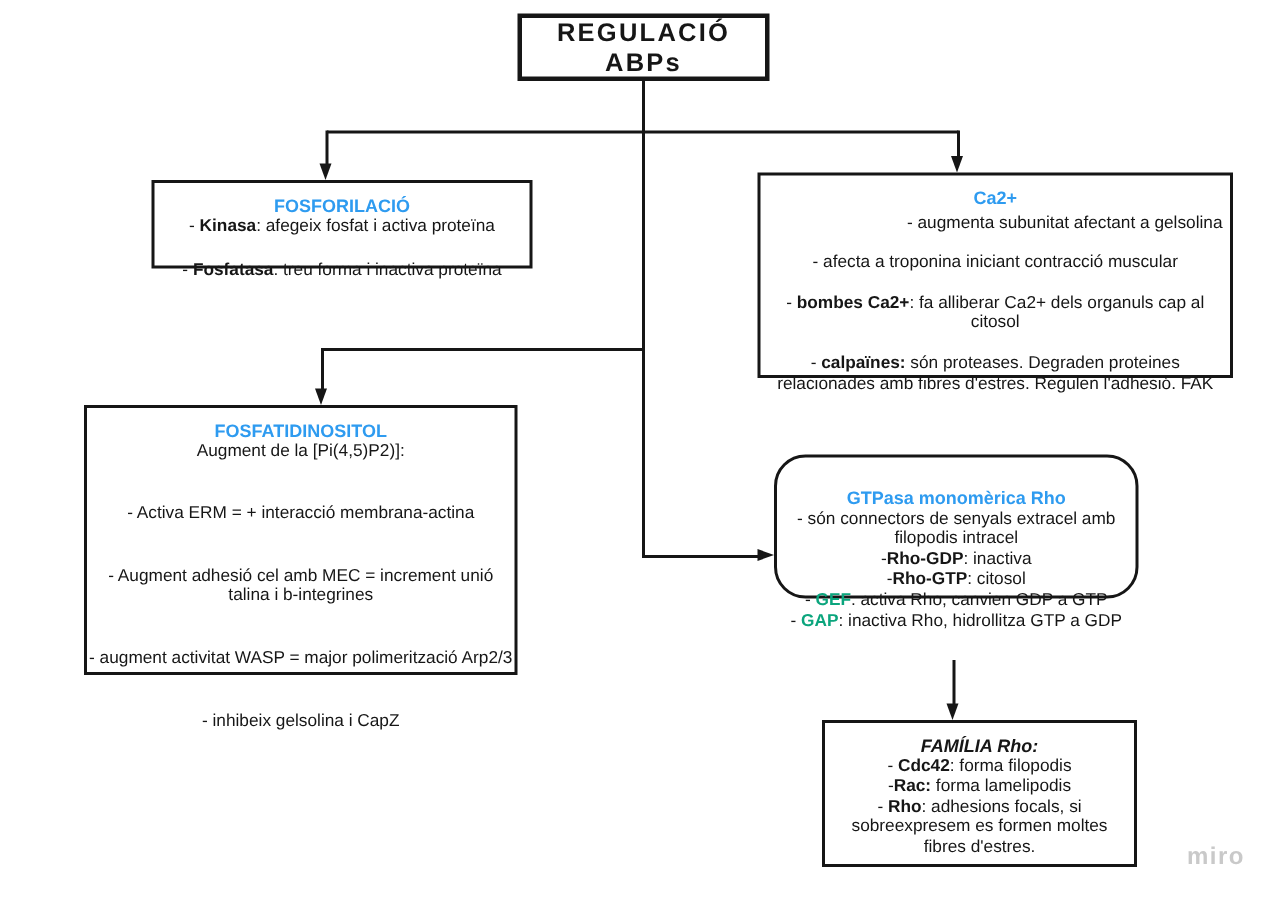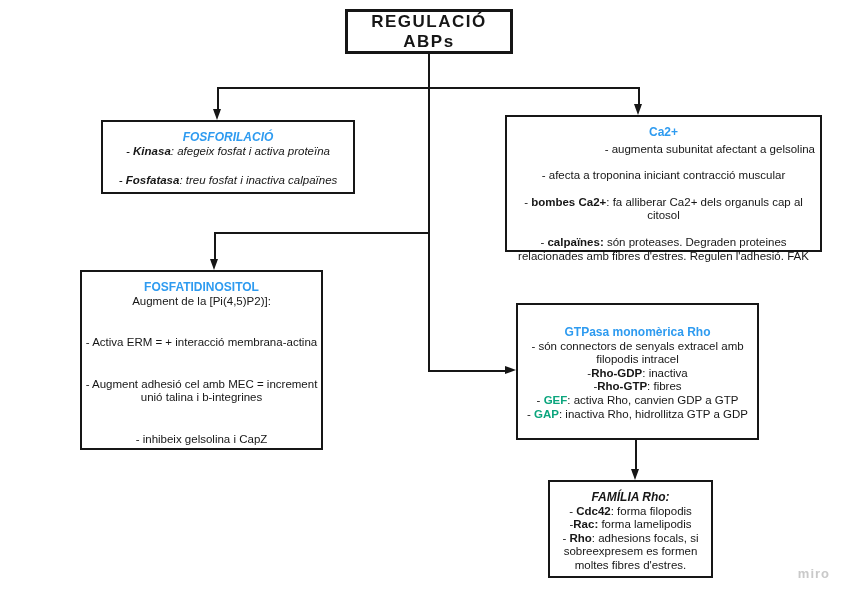--- a/index.html
+++ b/index.html
@@ -23,43 +23,43 @@
   .line b{font-weight:bold;margin-top:36px;}
   .spaced{margin-top:13px;}
   .spaced14{margin-top:28px;}
   .spaced16{margin-top:16px;}
 
   #root-box{
     left:345px;top:9px;width:168px;height:45px;border-width:3px;
     display:flex;align-items:center;justify-content:center;
     font-weight:800;font-size:17px;letter-spacing:1.5px;line-height:20px;
   }
-  #box-fosforilacio{left:101px;top:120px;width:254px;height:74px;padding-top:9px;font-style:italic;}
+  #box-fosforilacio{left:101px;top:120px;width:254px;height:59px;padding-top:9px;}
   #box-ca2{left:505px;top:115px;width:317px;height:137px;padding:9px 5px 0 5px;}
-  #box-fosfatidinositol{left:80px;top:270px;width:243px;height:180px;padding-top:9px;}
-  #box-gtpasa{left:516px;top:303px;width:243px;height:137px;padding:21px 4px 0 4px;}
-  #box-familia{left:548px;top:480px;width:165px;height:98px;padding:9px 5px 0 5px;}
+  #box-fosfatidinositol{left:56px;top:270px;width:289px;height:180px;padding-top:9px;}
+  #box-gtpasa{left:516px;top:303px;width:243px;height:96px;padding:21px 4px 0 4px;border-radius:21px;}
+  #box-familia{left:548px;top:480px;width:210px;height:98px;padding:9px 5px 0 5px;}
   #box-familia .box-title{font-style:italic;color:var(--ink);}
 
   .vline,.hline{position:absolute;background:var(--ink);}
   .vline{width:1.5px;}
   .hline{height:1.5px;}
   .arrow-down{
     position:absolute;width:0;height:0;
     border-left:4.5px solid transparent;border-right:4.5px solid transparent;
     border-top:11px solid var(--ink);
   }
   .arrow-right{
     position:absolute;width:0;height:0;
     border-top:4.5px solid transparent;border-bottom:4.5px solid transparent;
     border-left:11px solid var(--ink);
   }
   #watermark{
     position:absolute;right:18px;bottom:19px;color:var(--wm);
-    font-weight:bold;font-size:13px;letter-spacing:1px;
+    font-weight:bold;font-size:16px;letter-spacing:1px;
   }
 </style>
 </head>
 <body>
 
 <div>
   <div class="vline" style="left:428px;top:54px;height:318px;"></div>
   <div class="hline" style="left:218px;top:87px;width:421px;"></div>
 
   <div class="vline" style="left:217px;top:87px;height:23px;"></div>
@@ -79,44 +79,45 @@
   <div class="arrow-down" style="left:631px;top:469px;"></div>
 </div>
 
 <div class="box" id="root-box">
   <span>REGULACIÓ ABPs</span>
 </div>
 
 <div class="box" id="box-fosforilacio">
   <div class="box-title blue">FOSFORILACIÓ</div>
   <div class="line"><span>- </span><b>Kinasa</b><span>: afegeix fosfat i activa proteïna</span></div>
-  <div class="line spaced16"><span>- </span><b>Fosfatasa</b><span>: treu fosfat i inactiva calpaïnes</span></div>
+  <div class="line spaced16"><span>- </span><b>Fosfatasa</b><span>: treu forma i inactiva proteïna</span></div>
 </div>
 
 <div class="box" id="box-ca2">
   <div class="box-title blue">Ca2+</div>
   <div class="line" style="margin-top:3px;text-align:right;"><span>- augmenta subunitat afectant a gelsolina</span><b></b><span></span></div>
   <div class="line spaced"><span>- afecta a troponina iniciant contracció muscular</span><b></b><span></span></div>
   <div class="line spaced"><span>- </span><b>bombes Ca2+</b><span>: fa alliberar Ca2+ dels organuls cap al citosol</span></div>
   <div class="line spaced"><span>- </span><b>calpaïnes:</b><span> són proteases. Degraden proteines relacionades amb fibres d'estres. Regulen l'adhesió. FAK</span></div>
 </div>
 
 <div class="box" id="box-fosfatidinositol">
   <div class="box-title blue">FOSFATIDINOSITOL</div>
   <div class="line">Augment de la [Pi(4,5)P2)]:</div>
   <div class="line spaced14">- Activa ERM = + interacció membrana-actina</div>
   <div class="line spaced14">- Augment adhesió cel amb MEC = increment unió talina i b-integrines</div>
+  <div class="line spaced14">- augment activitat WASP = major polimerització Arp2/3</div>
   <div class="line spaced14">- inhibeix gelsolina i CapZ</div>
 </div>
 
 <div class="box" id="box-gtpasa">
   <div class="box-title blue">GTPasa monomèrica Rho</div>
   <div class="line"><span>- són connectors de senyals extracel amb filopodis intracel</span><b></b><span></span></div>
   <div class="line"><span>-</span><b>Rho-GDP</b><span>: inactiva</span></div>
-  <div class="line"><span>-</span><b>Rho-GTP</b><span>: fibres</span></div>
+  <div class="line"><span>-</span><b>Rho-GTP</b><span>: citosol</span></div>
   <div class="line"><span>- </span><b class="green">GEF</b><span>: activa Rho, canvien GDP a GTP</span></div>
   <div class="line"><span>- </span><b class="green">GAP</b><span>: inactiva Rho, hidrollitza GTP a GDP</span></div>
 </div>
 
 <div class="box" id="box-familia">
   <div class="box-title">FAMÍLIA Rho:</div>
   <div class="line"><span>- </span><b>Cdc42</b><span>: forma filopodis</span></div>
   <div class="line"><span>-</span><b>Rac:</b><span> forma lamelipodis</span></div>
   <div class="line"><span>- </span><b>Rho</b><span>: adhesions focals, si sobreexpresem es formen moltes fibres d'estres.</span></div>
 </div>

